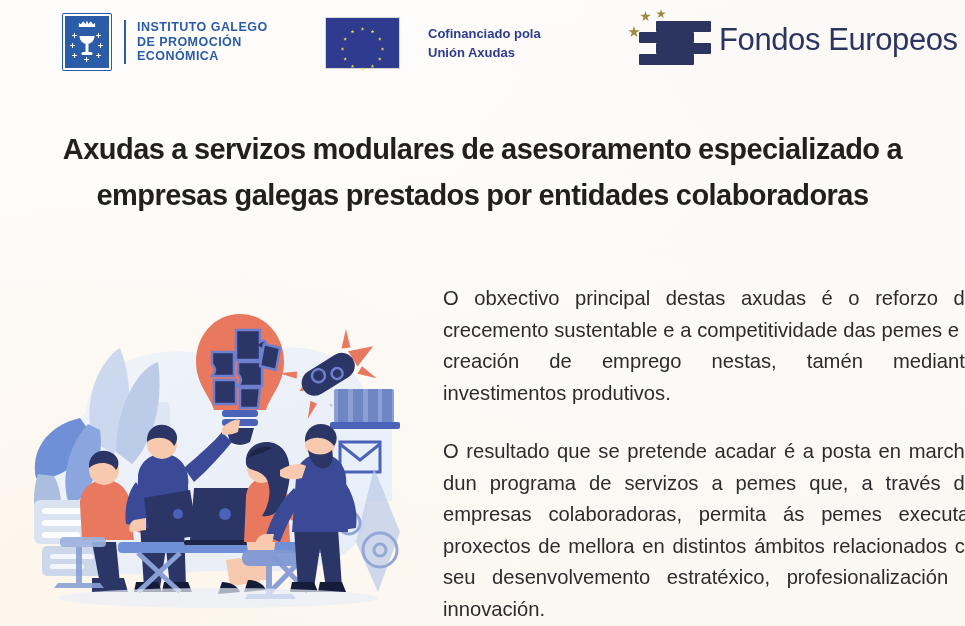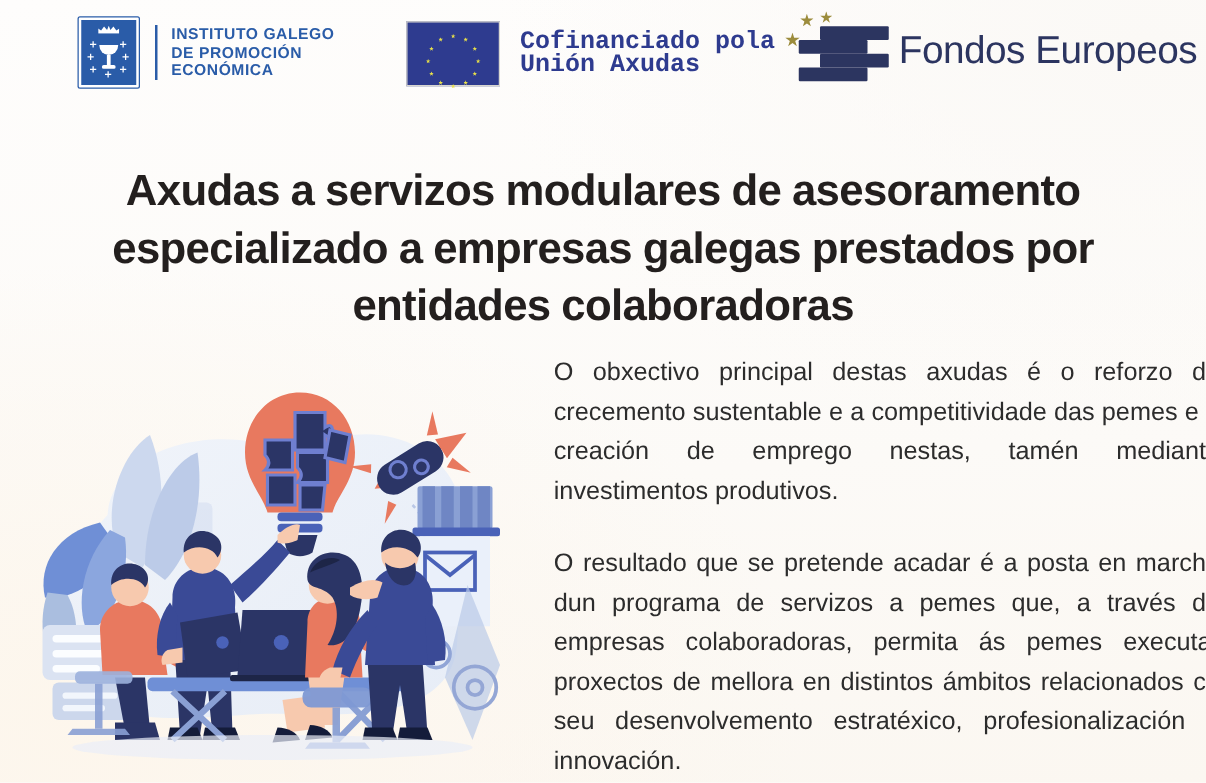--- a/index.html
+++ b/index.html
@@ -110,24 +110,24 @@
     flex: none;
     border: 1px solid #d8d6d0;
   }
   .eu-star {
     position: absolute;
     width: 4px; height: 4px;
     background: #e8e04a;
     clip-path: polygon(50% 0%,61% 35%,98% 35%,68% 57%,79% 91%,50% 70%,21% 91%,32% 57%,2% 35%,39% 35%);
   }
   .eu-text {
-    margin-left: 16px;
-    font-family: Liberation Mono, monospace;
+    margin-left: 28px;
+    font-family: Liberation Sans, sans-serif;
     font-weight: bold;
-    font-size: 20px;
+    font-size: 13px;
     line-height: 19px;
     color: #2e3b8f;
     white-space: nowrap;
   }
 
   
   #logo-fe { left: 625px; top: 9px; }
   .fe-mark {
     position: relative;
     width: 86px; height: 62px;
@@ -156,21 +156,21 @@
 
   
   #title {
     position: absolute;
     top: 107px;
     left: 36px;
     width: 893px;
     text-align: center;
     font-family: "Liberation Sans", sans-serif;
     font-weight: bold;
-    font-size: 35px;
+    font-size: 29px;
     line-height: 46px;
     letter-spacing: -0.55px;
     color: #231f1e;
     word-spacing: -0.5px;
   }
 
   
   #body-col {
     position: absolute;
     left: 409px;

